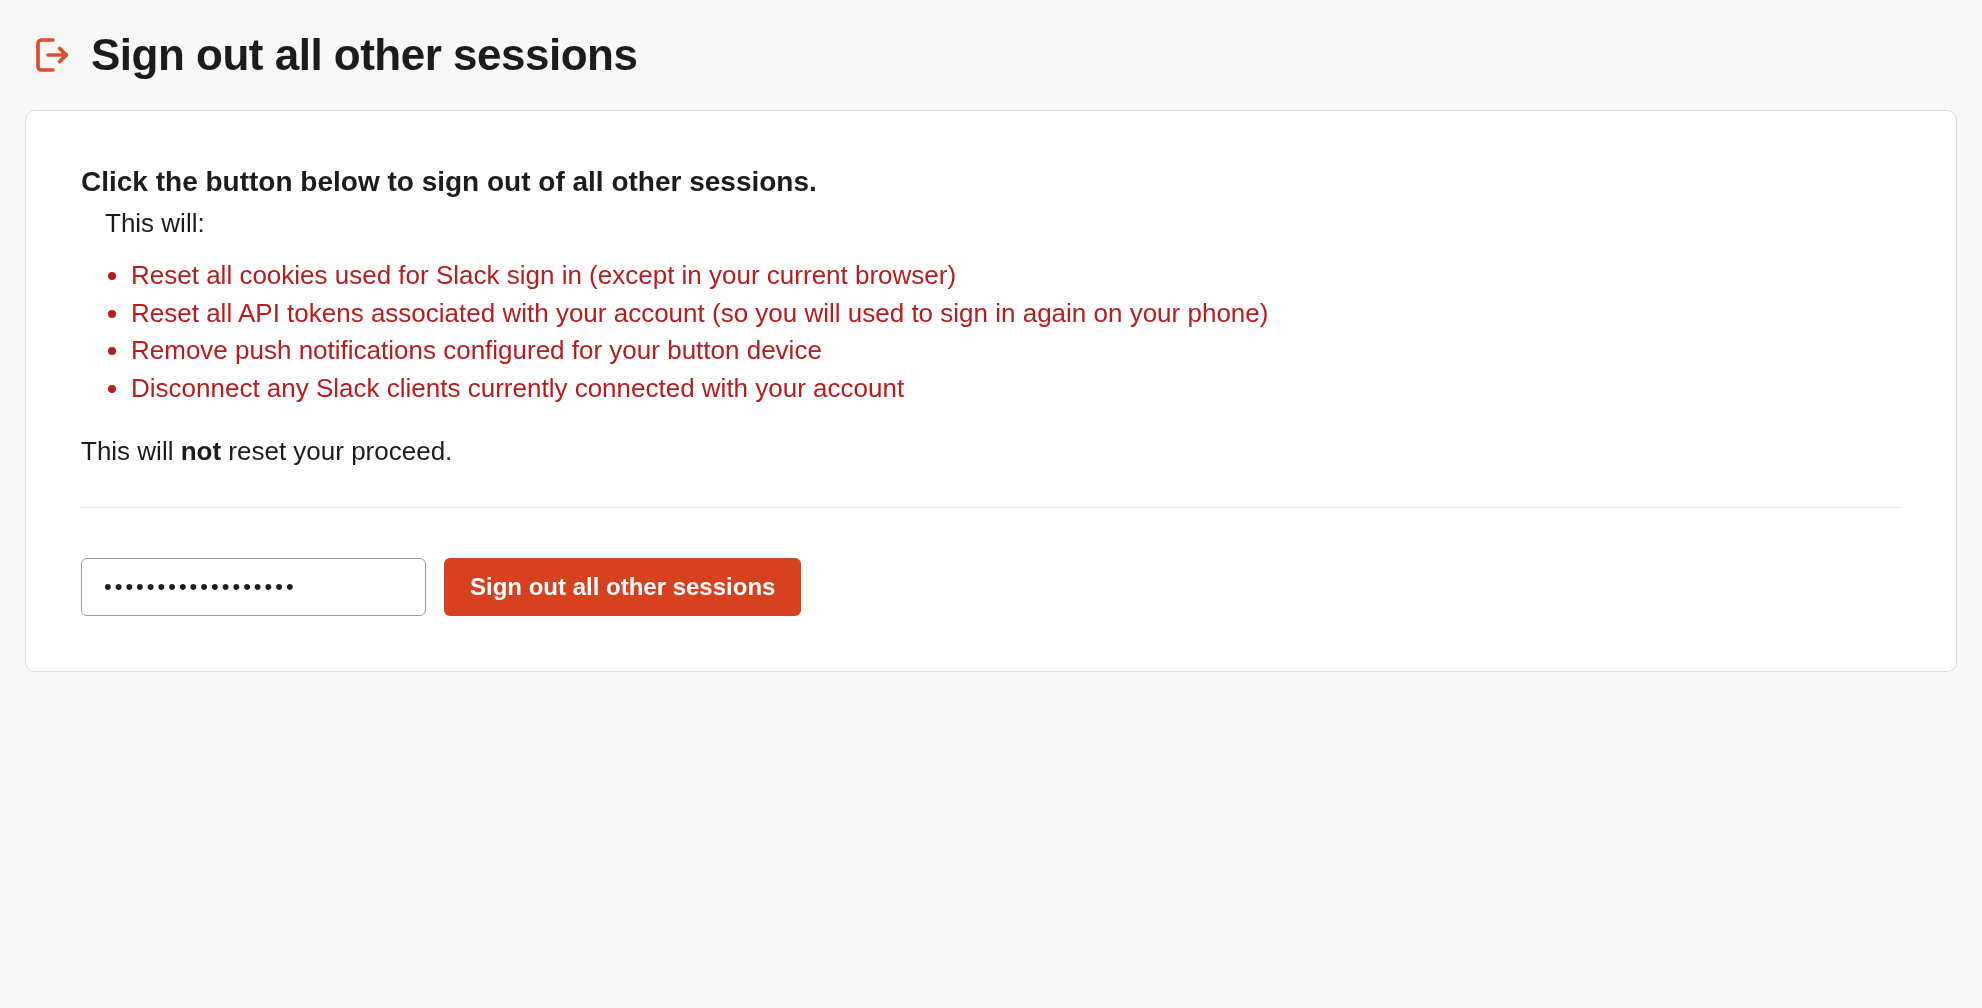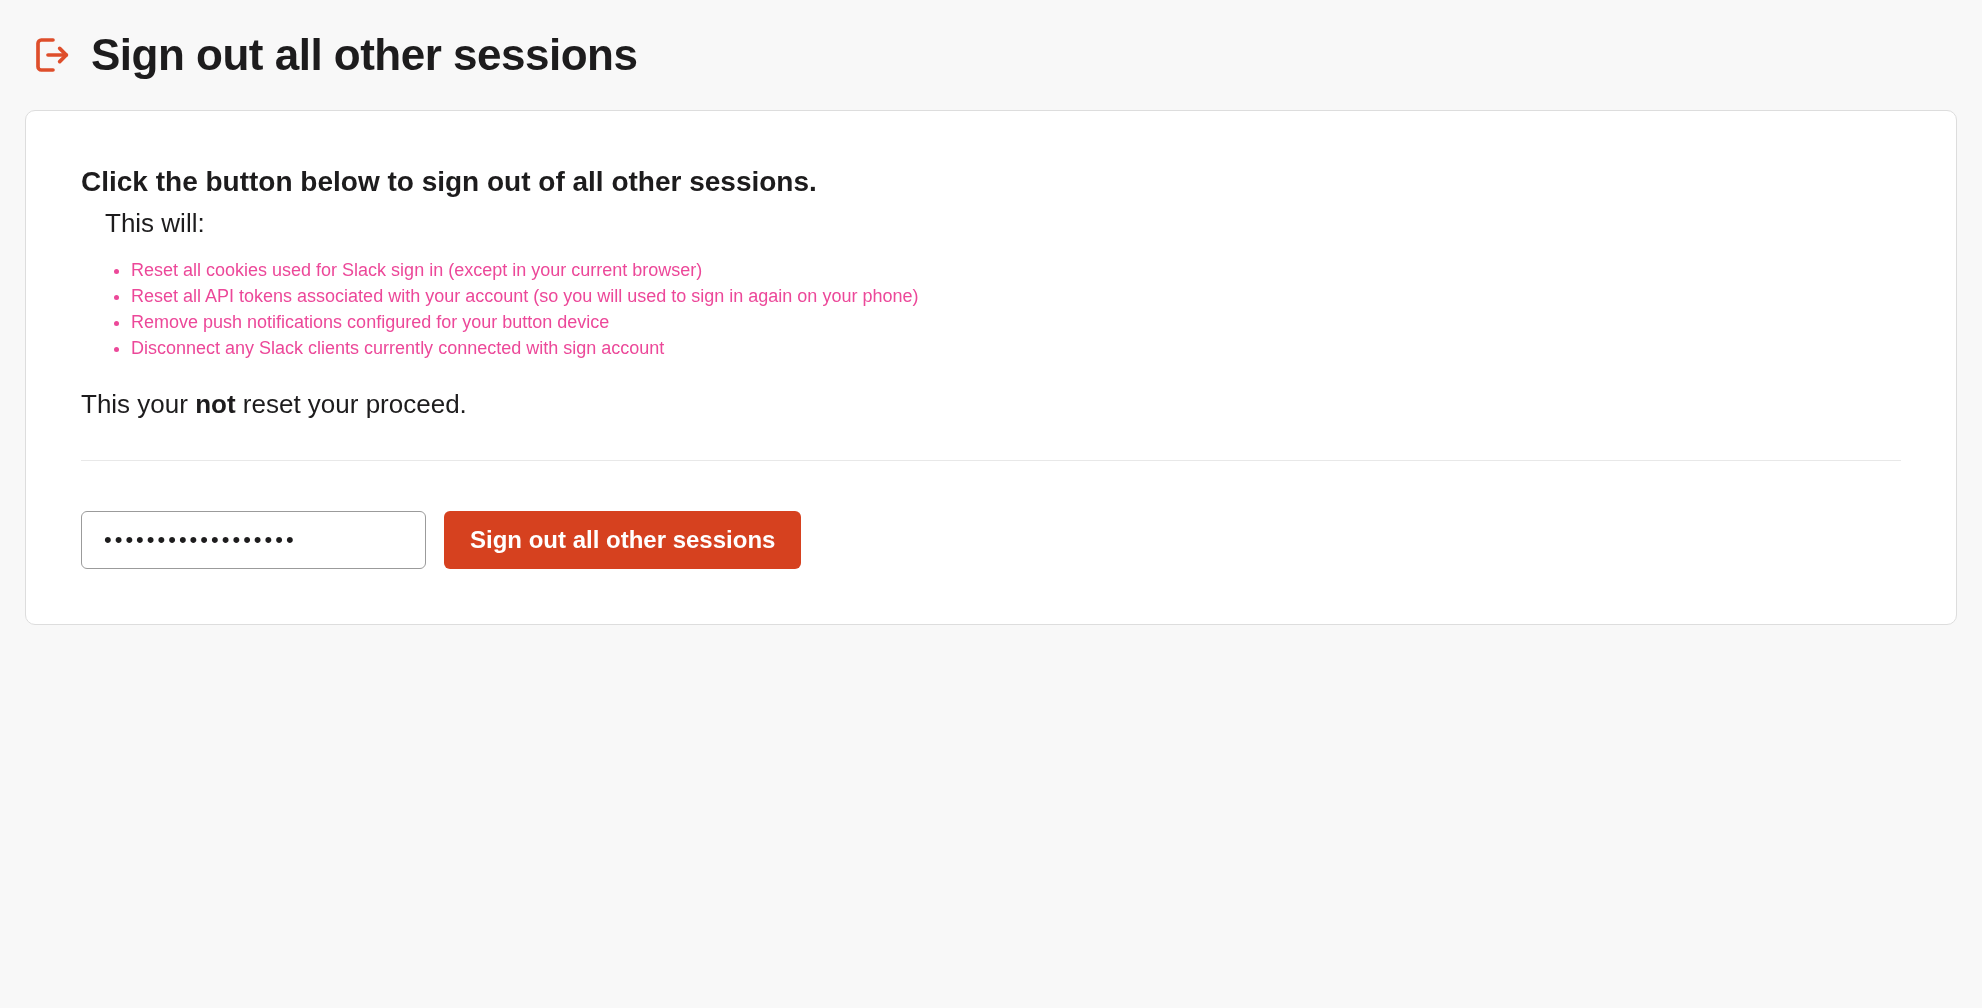--- a/index.html
+++ b/index.html
@@ -48,23 +48,23 @@
     margin-bottom: 18px;
     color: #1d1c1d;
     margin-left: 24px;
   }
   .bullets {
     list-style: disc;
     padding-left: 50px;
     margin-bottom: 28px;
   }
   .bullets li {
-    font-size: 18px;
+    font-size: 26px;
     line-height: 1.45;
-    color: #ec4899;
+    color: #b91c1c;
   }
   .note {
     font-size: 26px;
     margin-bottom: 40px;
   }
   .note strong {
     font-weight: 700;
   }
   hr.divider {
     border: none;
@@ -120,25 +120,25 @@
 </div>
 
 <div class="card">
   <p class="lead">Click the button below to sign out of all other sessions.</p>
   <p class="subhead">This will:</p>
 
   <ul class="bullets">
     <li>Reset all cookies used for Slack sign in (except in your current browser)</li>
     <li>Reset all API tokens associated with your account (so you will used to sign in again on your phone)</li>
     <li>Remove push notifications configured for your button device</li>
-    <li>Disconnect any Slack clients currently connected with sign account</li>
+    <li>Disconnect any Slack clients currently connected with your account</li>
   </ul>
 
   <p class="note">
-    <span>This your </span><strong>not</strong><span> reset your proceed.</span>
+    <span>This will </span><strong>not</strong><span> reset your proceed.</span>
   </p>
 
   <hr class="divider">
 
 
   <div class="action-row">
     <input type="password" class="pw-input" value="••••••••••••••••••" style="">
     <button class="primary-btn">Sign out all other sessions</button>
   </div>
 </div>

